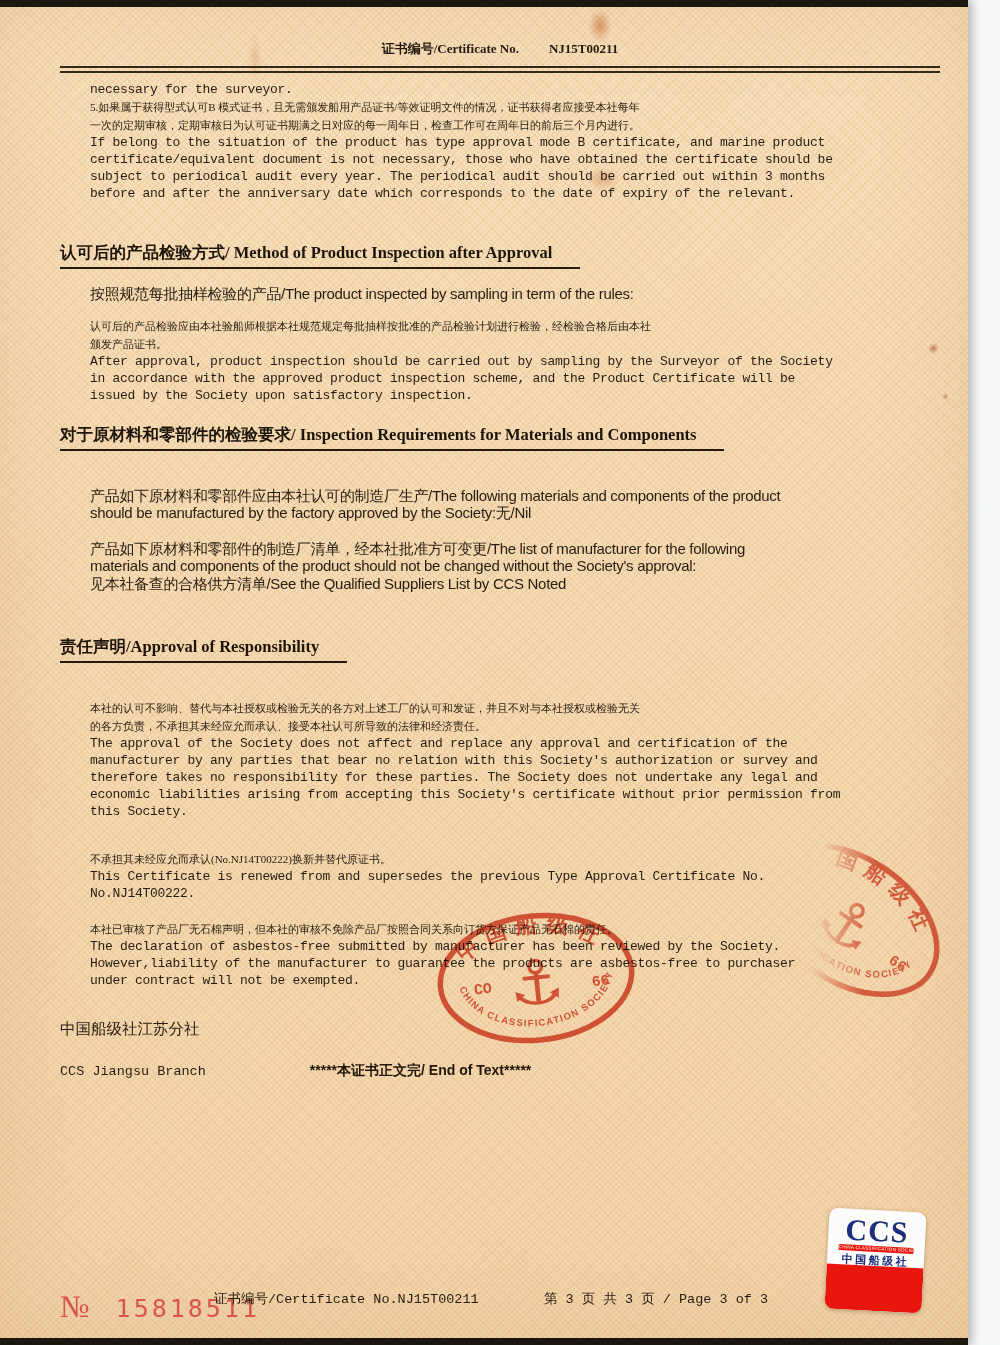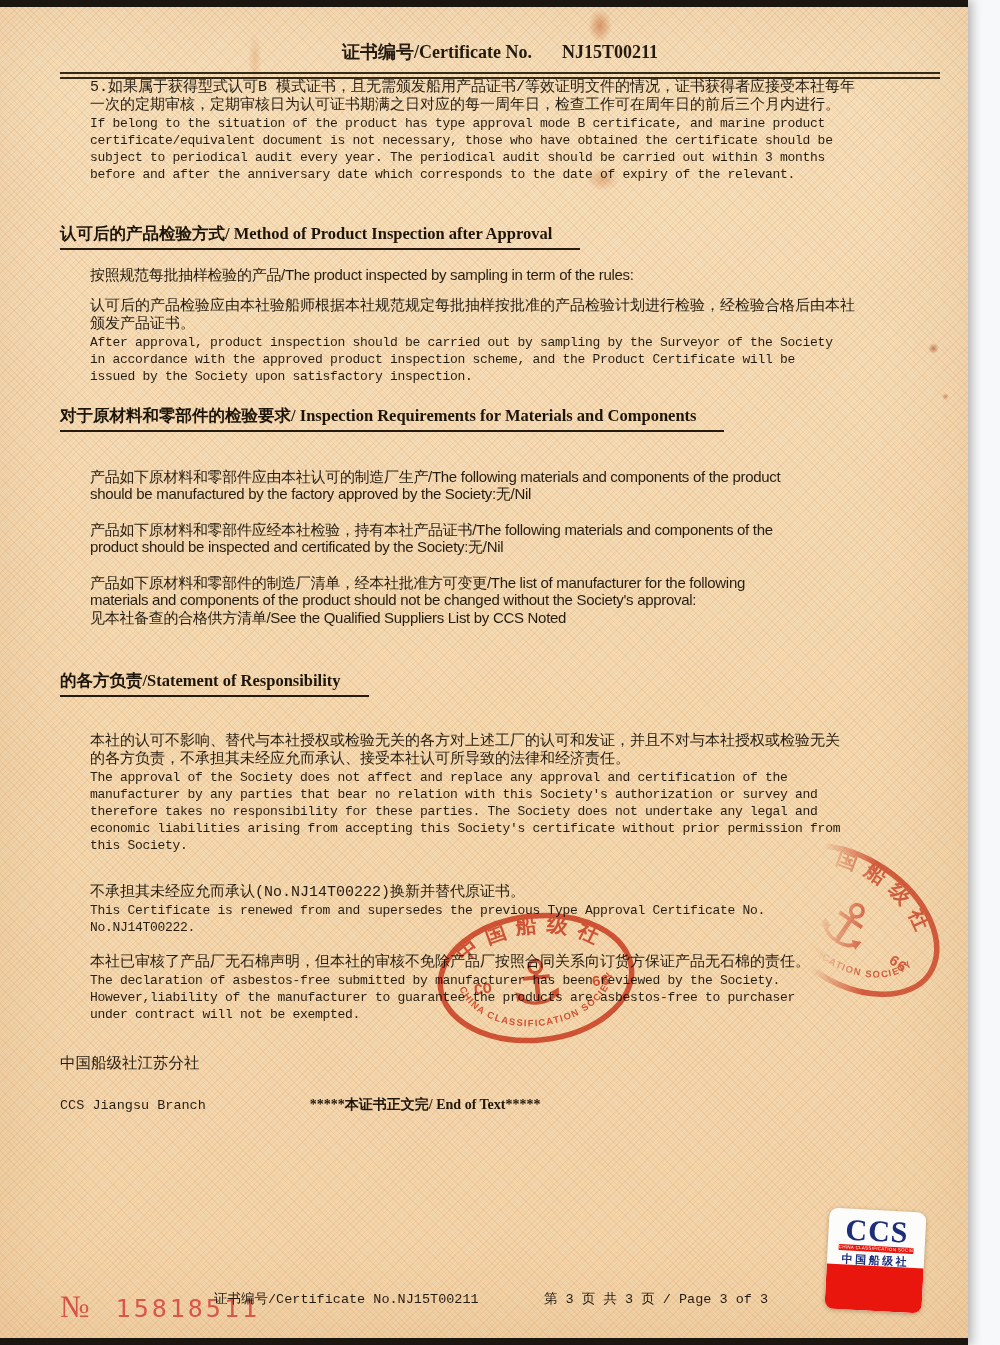--- a/index.html
+++ b/index.html
@@ -24,40 +24,40 @@
   .stain.s1{left:588px;top:2px;width:24px;height:34px;background:radial-gradient(ellipse,rgba(186,86,28,.5),rgba(186,86,28,0) 70%);}
   .stain.s2{left:586px;top:160px;width:34px;height:24px;background:radial-gradient(ellipse,rgba(182,84,30,.33),rgba(182,84,30,0) 70%);}
   .stain.s3{left:248px;top:26px;width:14px;height:52px;background:radial-gradient(ellipse,rgba(190,100,40,.22),rgba(190,100,40,0) 70%);}
   .stain.s4{left:928px;top:336px;width:11px;height:11px;background:radial-gradient(circle,rgba(150,60,20,.55),rgba(150,60,20,0) 70%);}
   .stain.s5{left:942px;top:386px;width:7px;height:7px;background:radial-gradient(circle,rgba(150,60,20,.45),rgba(150,60,20,0) 70%);}
 
   
   .content{position:absolute;left:60px;top:7px;width:880px;color:#261d11;}
   .cert-header{
     padding-top:26px;display:flex;justify-content:center;align-items:baseline;gap:30px;
-    font-family:"Liberation Serif",serif;font-weight:700;font-size:18px;color:#241a10;
+    font-family:"Liberation Serif",serif;font-weight:700;font-size:13px;color:#241a10;
   }
   .rule-double{margin-top:8px;height:3px;border-top:2px solid #342817;border-bottom:2px solid #342817;}
 
   .body-block{padding-left:30px;max-width:810px;}
   .en{font-family:"Liberation Mono",monospace;font-size:13px;line-height:17px;letter-spacing:-.3px;white-space:pre-line;}
-  .zh{font-family:Liberation Mono, monospace;font-size:15px;line-height:18px;white-space:pre-line;}
+  .zh{font-family:Liberation Serif, serif;font-size:11px;line-height:18px;white-space:pre-line;}
   .mix{font-family:Liberation Sans, sans-serif;font-size:15px;line-height:17.5px;letter-spacing:-.3px;white-space:pre-line;}
 
   .section-heading{font-family:"Liberation Serif",serif;font-weight:700;font-size:16.5px;color:#1d140a;}
   .section-heading>span{display:inline-block;border-bottom:2.5px solid #241a10;padding:0 28px 3px 0;}
 
   .mt8{margin-top:8px}.mt14{margin-top:14px}.mt16{margin-top:16px}.mt18{margin-top:18px}
   .mt20{margin-top:20px}.mt30{margin-top:30px}.mt36{margin-top:36px}
   .mt40{margin-top:40px}.mt44{margin-top:44px}
 
   .signoff-zh{font-family:"Liberation Serif",serif;font-size:15.5px;}
   .signoff-row{display:flex;align-items:baseline;margin-top:16px;}
   .signoff-en{font-family:"Liberation Mono",monospace;font-size:13.5px;margin-top:8px;}
-  .end-text{margin-left:104px;font-family:Liberation Serif, serif;font-size:14px;font-weight:700;color:#1f1609;}
+  .end-text{margin-left:104px;font-family:Liberation Sans, sans-serif;font-size:14px;font-weight:700;color:#1f1609;}
 
   
   .stamp{position:absolute;width:206px;height:140px;mix-blend-mode:multiply;opacity:.93;}
   .stamp-main{left:433px;top:901px;transform:rotate(-6deg);}
   .stamp-edge{
     left:747px;top:843px;transform:rotate(34deg);opacity:.85;
     -webkit-mask-image:linear-gradient(62deg,transparent 36%,#000 58%);
     mask-image:linear-gradient(62deg,transparent 36%,#000 58%);
   }
   .st-cjk{font-family:"Liberation Serif",serif;font-size:21px;font-weight:700;letter-spacing:9px;fill:#d95740;}
@@ -96,20 +96,21 @@
   <div class="stain s5"></div>
 
   <div class="content">
     <div class="cert-header">
       <span>证书编号/Certificate No.</span>
       <span>NJ15T00211</span>
     </div>
     <div class="rule-double"></div>
 
     <div class="body-block">
+      <div class="en mt8">necessary for the surveyor.</div>
       <div class="zh">5.如果属于获得型式认可B 模式证书，且无需颁发船用产品证书/等效证明文件的情况，证书获得者应接受本社每年
 一次的定期审核，定期审核日为认可证书期满之日对应的每一周年日，检查工作可在周年日的前后三个月内进行。</div>
       <div class="en">If belong to the situation of the product has type approval mode B certificate, and marine product
 certificate/equivalent document is not necessary, those who have obtained the certificate should be
 subject to periodical audit every year. The periodical audit should be carried out within 3 months
 before and after the anniversary date which corresponds to the date of expiry of the relevant.</div>
     </div>
 
     <div class="section-heading mt40">
       <span>认可后的产品检验方式/ Method of Product Inspection after Approval</span>
@@ -122,29 +123,27 @@
 in accordance with the approved product inspection scheme, and the Product Certificate will be
 issued by the Society upon satisfactory inspection.</div>
     </div>
 
     <div class="section-heading mt20">
       <span>对于原材料和零部件的检验要求/ Inspection Requirements for Materials and Components</span>
     </div>
     <div class="body-block">
       <div class="mix mt36">产品如下原材料和零部件应由本社认可的制造厂生产/The following materials and components of the product
 should be manufactured by the factory approved by the Society:无/Nil</div>
-      <div class="mix mt18">产品如下原材料和零部件应经本社检验，持有本社产品证书/The following materials and components of the
-product should be inspected and certificated by the Society:无/Nil</div>
       <div class="mix mt18">产品如下原材料和零部件的制造厂清单，经本社批准方可变更/The list of manufacturer for the following
 materials and components of the product should not be changed without the Society's approval:
 见本社备查的合格供方清单/See the Qualified Suppliers List by CCS Noted</div>
     </div>
 
     <div class="section-heading mt44">
-      <span>的各方负责/Statement of Responsibility</span>
+      <span>责任声明/Approval of Responsibility</span>
     </div>
     <div class="body-block">
       <div class="zh mt36">本社的认可不影响、替代与本社授权或检验无关的各方对上述工厂的认可和发证，并且不对与本社授权或检验无关
 的各方负责，不承担其未经应允而承认、接受本社认可所导致的法律和经济责任。</div>
       <div class="en">The approval of the Society does not affect and replace any approval and certification of the
 manufacturer by any parties that bear no relation with this Society's authorization or survey and
 therefore takes no responsibility for these parties. The Society does not undertake any legal and
 economic liabilities arising from accepting this Society's certificate without prior permission from
 this Society.</div>
     </div>

